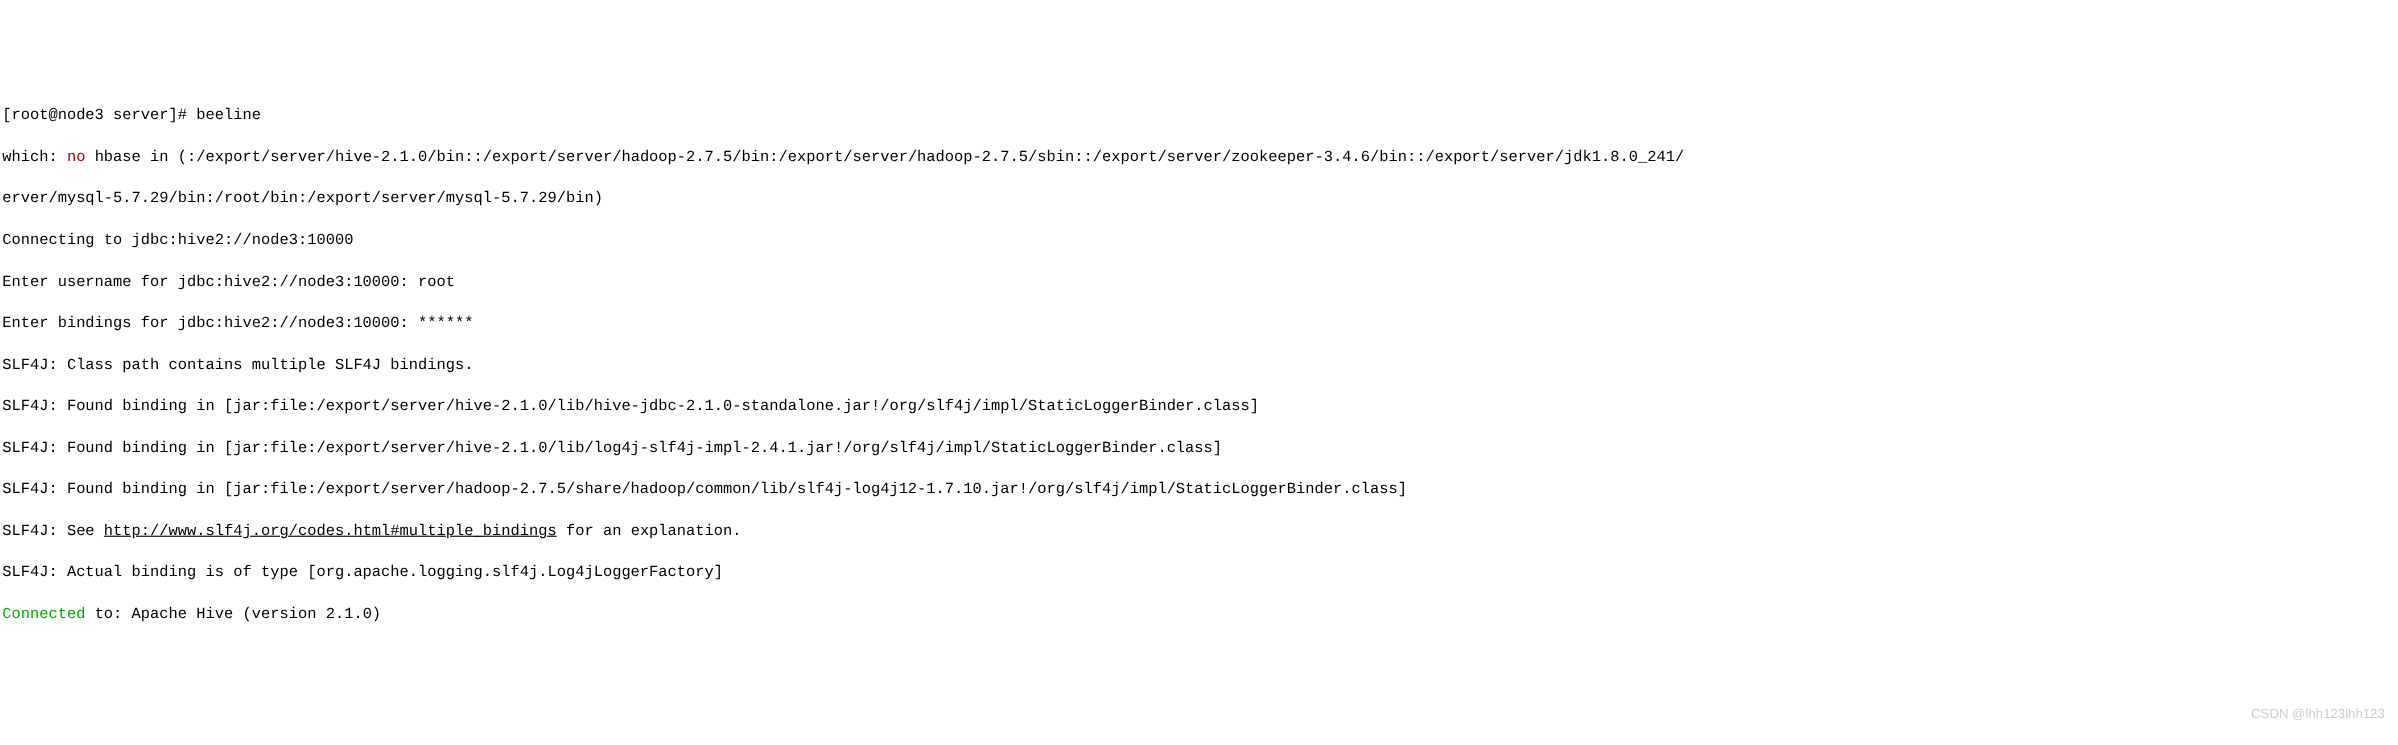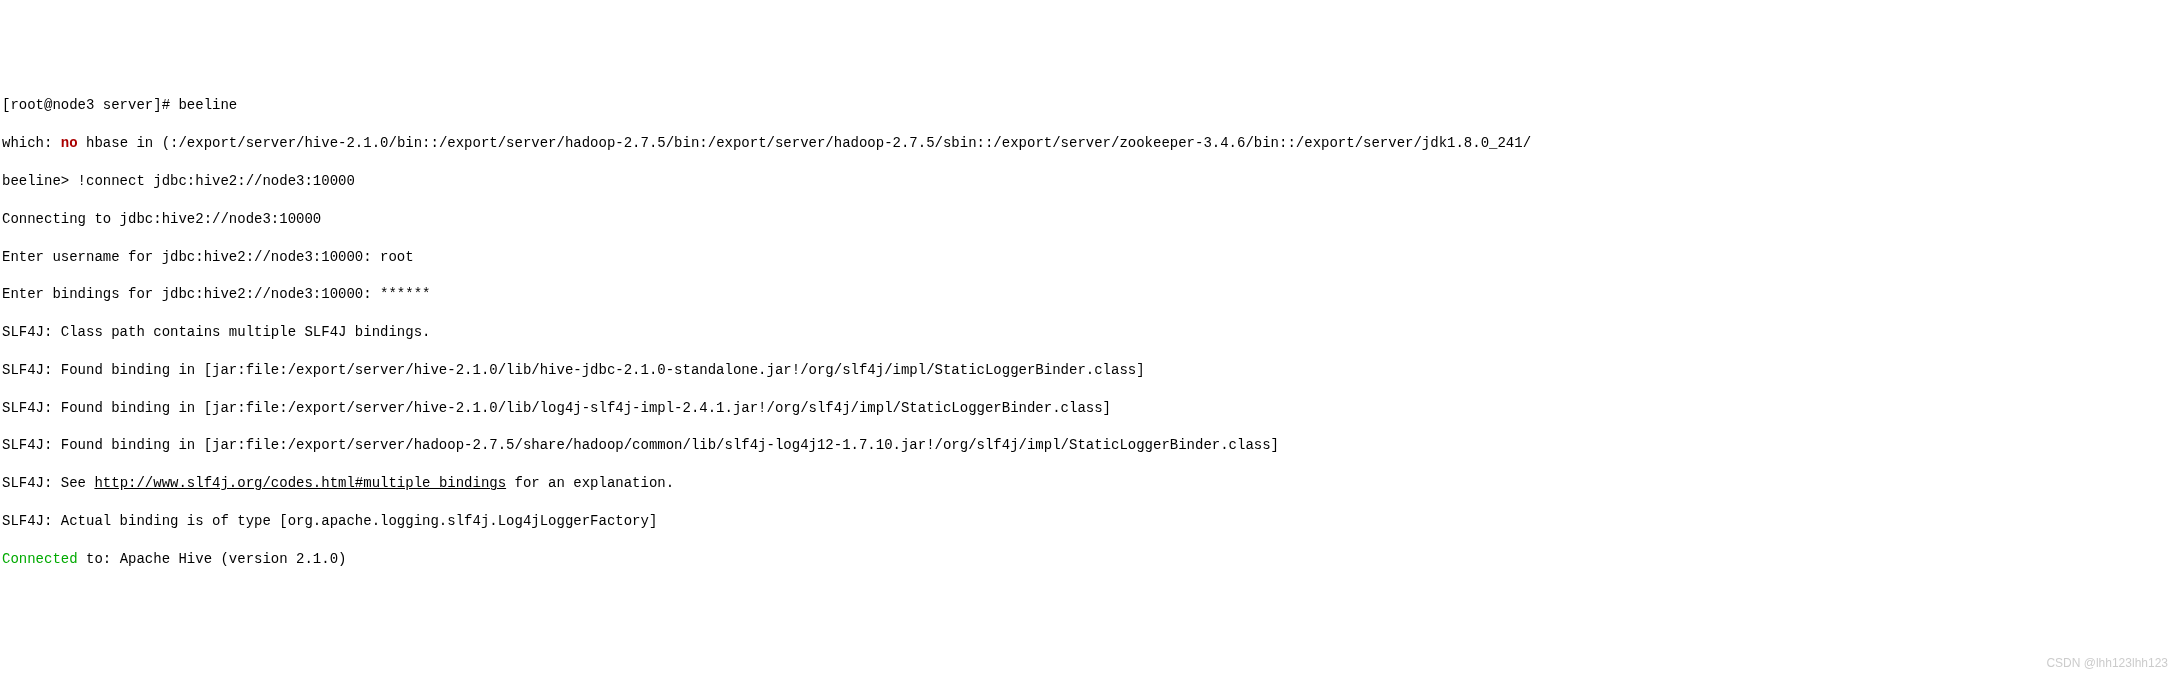--- a/index.html
+++ b/index.html
@@ -13,41 +13,41 @@
       font-size: 14px;
       line-height: 1.35;
       color: #000000;
       white-space: pre;
       padding: 2px 0 0 2px;
       overflow: hidden;
     }
     .line {
       white-space: pre;
     }
-    .red { color: #aa0000; font-weight: bold; }
+    .red { color: #aa0000; }
     .green { color: #00aa00; }
     .underline { text-decoration: underline; }
     .watermark {
       position: fixed;
-      bottom: 6px;
+      bottom: 20px;
       right: 12px;
       color: #cccccc;
       font-family: Arial, sans-serif;
       font-size: 12px;
     }
   </style>
 </head>
 <body>
 
 
 
 <div>
 <div class="line">[root@node3 server]# beeline</div>
 <div class="line"><span>which: </span><span class="red">no</span><span> hbase in (:/export/server/hive-2.1.0/bin::/export/server/hadoop-2.7.5/bin:/export/server/hadoop-2.7.5/sbin::/export/server/zookeeper-3.4.6/bin::/export/server/jdk1.8.0_241/</span></div>
-<div class="line">beeline&gt; !connect jdbc:hive2://node3:10000</div>
+<div class="line">erver/mysql-5.7.29/bin:/root/bin:/export/server/mysql-5.7.29/bin)</div>
 <div class="line">Connecting to jdbc:hive2://node3:10000</div>
 <div class="line">Enter username for jdbc:hive2://node3:10000: root</div>
 <div class="line">Enter bindings for jdbc:hive2://node3:10000: ******</div>
 <div class="line">SLF4J: Class path contains multiple SLF4J bindings.</div>
 <div class="line">SLF4J: Found binding in [jar:file:/export/server/hive-2.1.0/lib/hive-jdbc-2.1.0-standalone.jar!/org/slf4j/impl/StaticLoggerBinder.class]</div>
 <div class="line">SLF4J: Found binding in [jar:file:/export/server/hive-2.1.0/lib/log4j-slf4j-impl-2.4.1.jar!/org/slf4j/impl/StaticLoggerBinder.class]</div>
 <div class="line">SLF4J: Found binding in [jar:file:/export/server/hadoop-2.7.5/share/hadoop/common/lib/slf4j-log4j12-1.7.10.jar!/org/slf4j/impl/StaticLoggerBinder.class]</div>
 <div class="line"><span>SLF4J: See </span><span class="underline">http://www.slf4j.org/codes.html#multiple_bindings</span><span> for an explanation.</span></div>
 <div class="line">SLF4J: Actual binding is of type [org.apache.logging.slf4j.Log4jLoggerFactory]</div>
 <div class="line"><span class="green">Connected</span><span> to: Apache Hive (version 2.1.0)</span></div>

